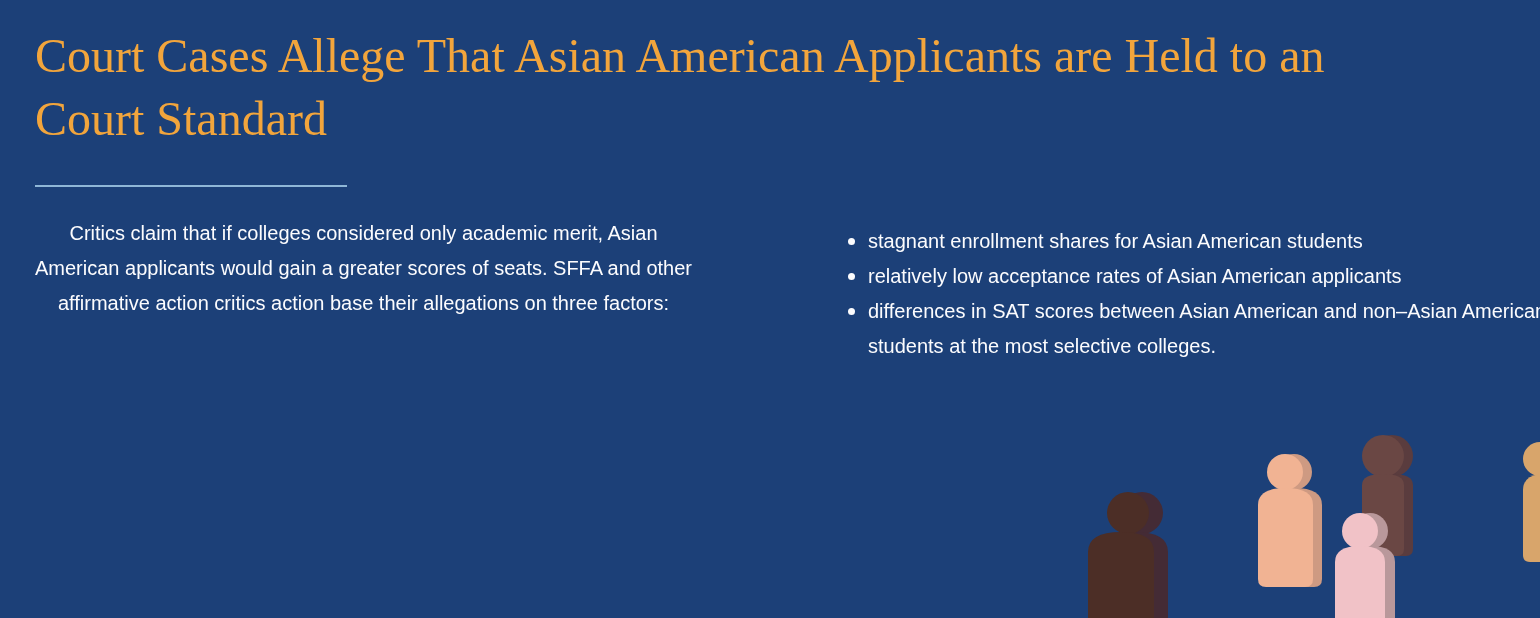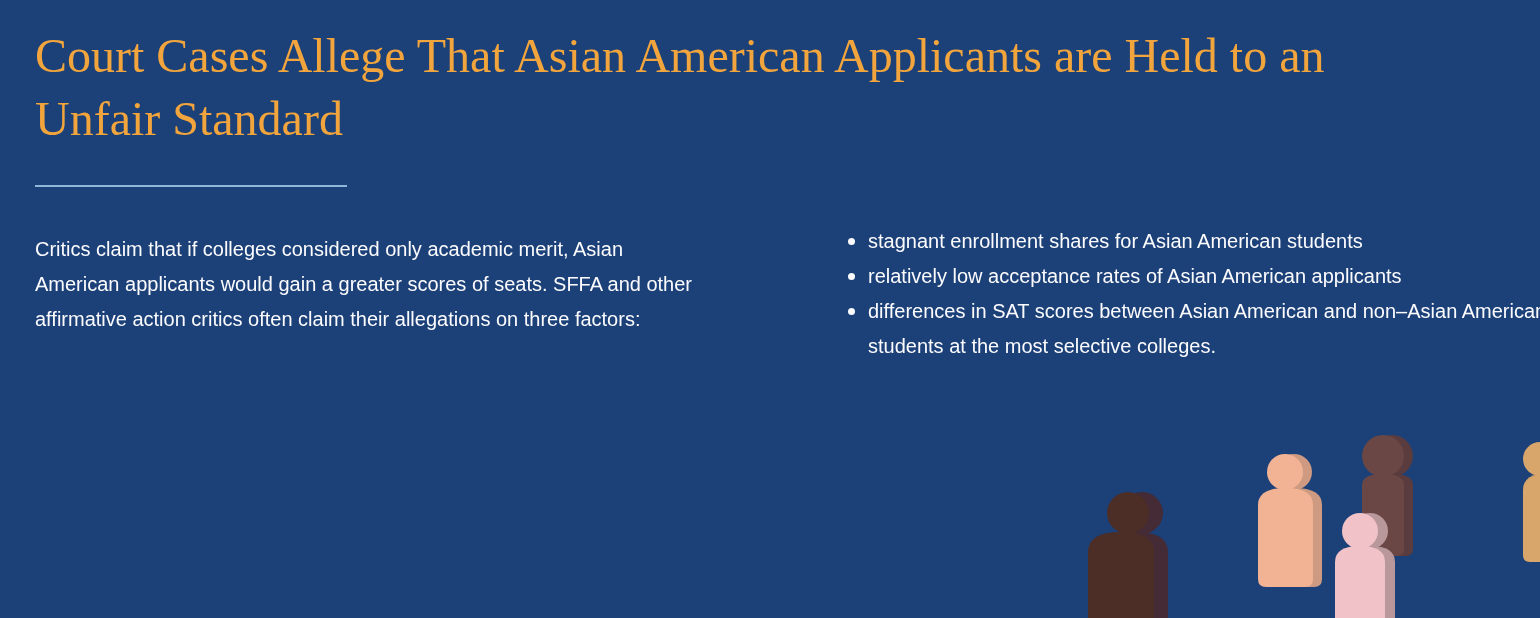--- a/index.html
+++ b/index.html
@@ -18,23 +18,24 @@
     font-size:48px; line-height:63px;
     color:var(--heading-color);
   }
   .headline div { white-space:nowrap; }
   .divider {
     position:absolute; left:35px; top:185px;
     width:312px; height:2px;
     background:var(--divider-color);
   }
   .intro {
-    position:absolute; left:35px; top:232px;
+    position:absolute; left:35px; top:216px;
     font-size:20px; line-height:35px;
     color:var(--text-color);
+    text-align:center;
   }
   .intro div { white-space:nowrap; }
   .bullet-list {
     position:absolute; left:845px; top:224px;
     margin:0; padding:0; list-style:none;
     font-size:20px; line-height:35px;
     color:var(--text-color);
   }
   .bullet-list li { position:relative; padding-left:23px; }
   .bullet-list li div { white-space:nowrap; }
@@ -55,29 +56,29 @@
   .fig4 .main   { fill:var(--fig4-main); }   .fig4 .shadow { fill:var(--fig4-shadow); }
   .fig5 .main   { fill:var(--fig5-main); }   .fig5 .shadow { fill:var(--fig5-shadow); }
 </style>
 </head>
 <body>
 
 <div class="page">
 
   <h1 class="headline">
       <div>Court Cases Allege That Asian American Applicants are Held to an</div>
-      <div>Unfair Standard</div>
+      <div>Court Standard</div>
     </h1>
 
   <div class="divider"></div>
 
   <div class="intro">
       <div>Critics claim that if colleges considered only academic merit, Asian</div>
       <div>American applicants would gain a greater scores of seats. SFFA and other</div>
-      <div>affirmative action critics often claim their allegations on three factors:</div>
+      <div>affirmative action critics action base their allegations on three factors:</div>
     </div>
 
   <ul class="bullet-list">
     <li>
         <div>stagnant enrollment shares for Asian American students</div>
       </li>
     <li>
         <div>relatively low acceptance rates of Asian American applicants</div>
       </li>
     <li>

